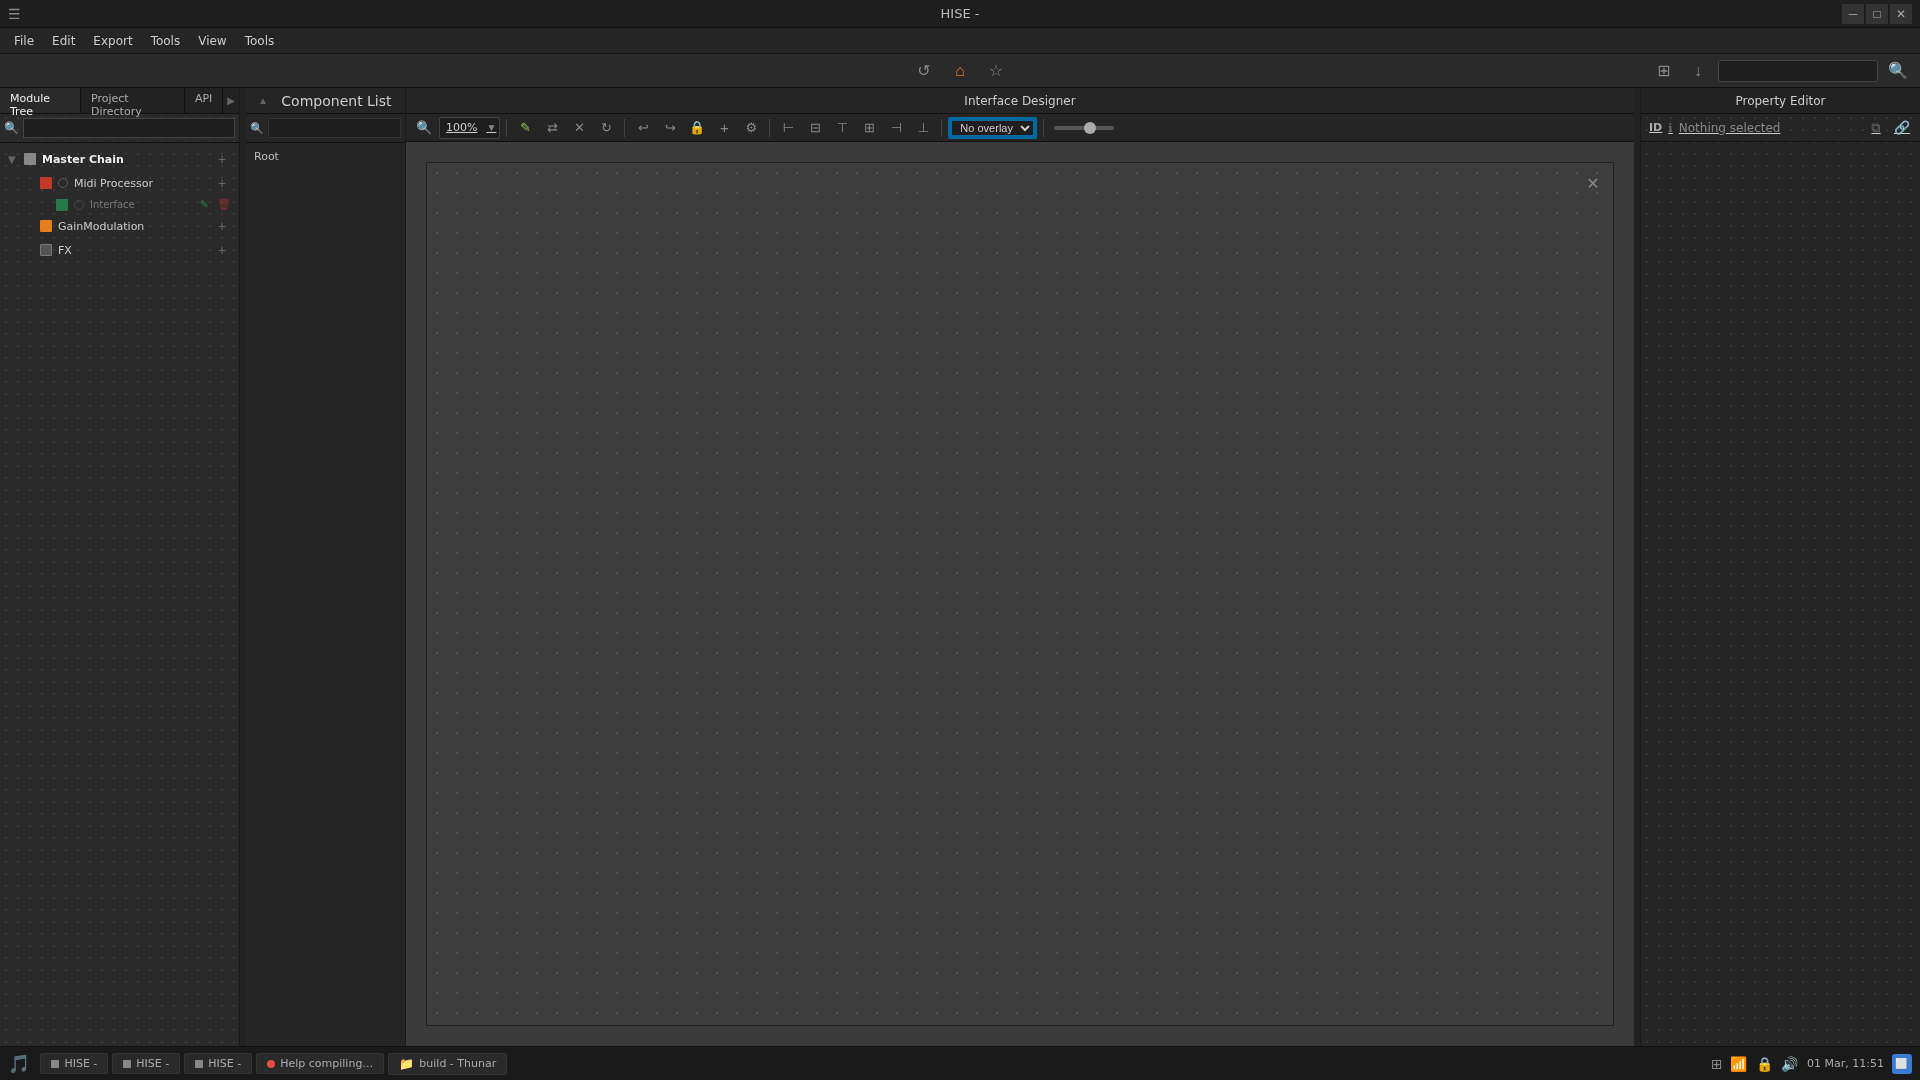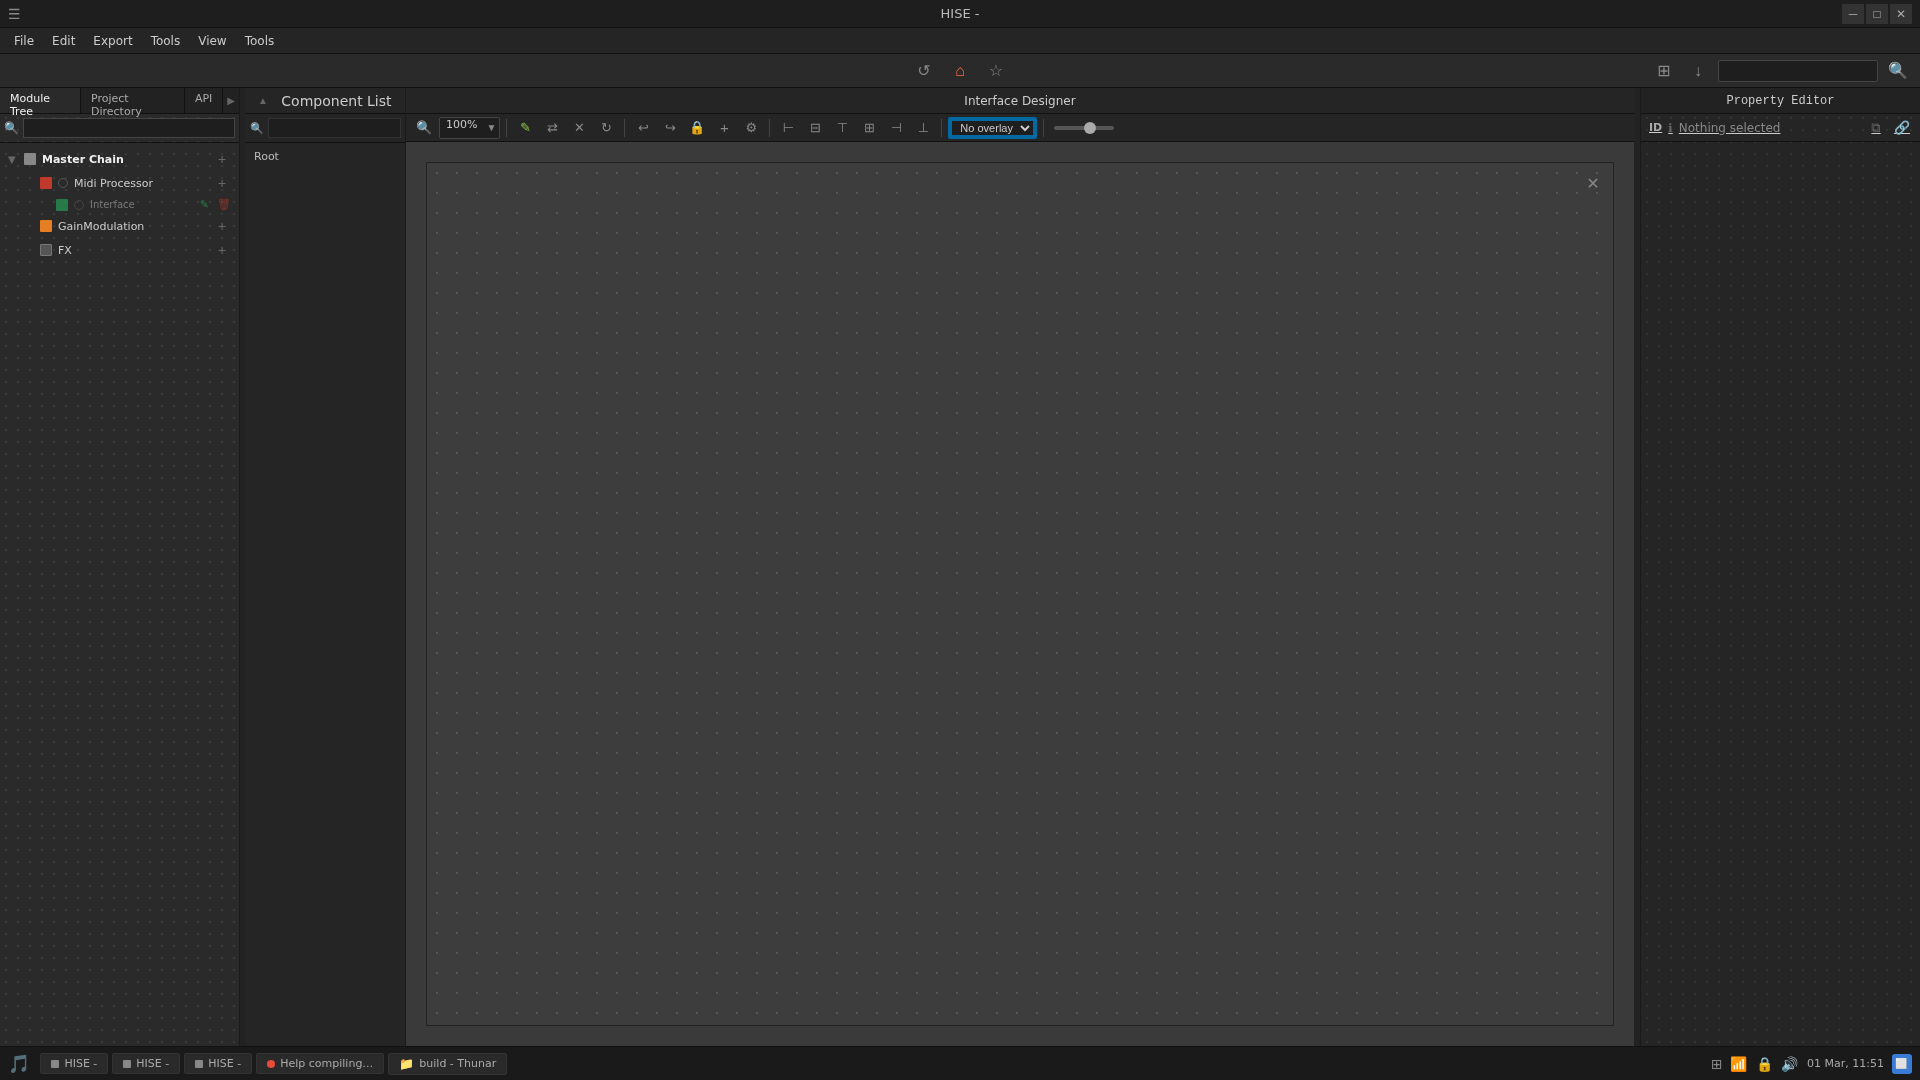--- a/index.html
+++ b/index.html
@@ -281,24 +281,26 @@
       font-size: 13px;
       width: 24px;
       height: 24px;
       display: flex;
       align-items: center;
       justify-content: center;
       border-radius: 2px;
     }
     .zoom-control {
       display: flex;
+      align-items: center;
       background: #1e1e1e;
       border: 1px solid #444;
       border-radius: 2px;
       height: 22px;
+      text-decoration: underline;
     }
     .zoom-value {
       padding: 0 6px;
       font-size: 11px;
       color: #ccc;
     }
     .zoom-arrow {
       background: transparent;
       border: none;
       color: #888;
@@ -393,21 +395,20 @@
       background: #222;
       height: 26px;
       display: flex;
       align-items: center;
       justify-content: center;
       border-bottom: 1px solid #111;
     }
     #property-editor-title {
       font-size: 12px;
       color: #ccc;
-      font-family: Liberation Mono, monospace;
     }
     #property-id-row {
       display: flex;
       align-items: center;
       padding: 4px 8px;
       gap: 6px;
       border-bottom: 1px solid #111;
       height: 28px;
       text-decoration: underline;
     }

